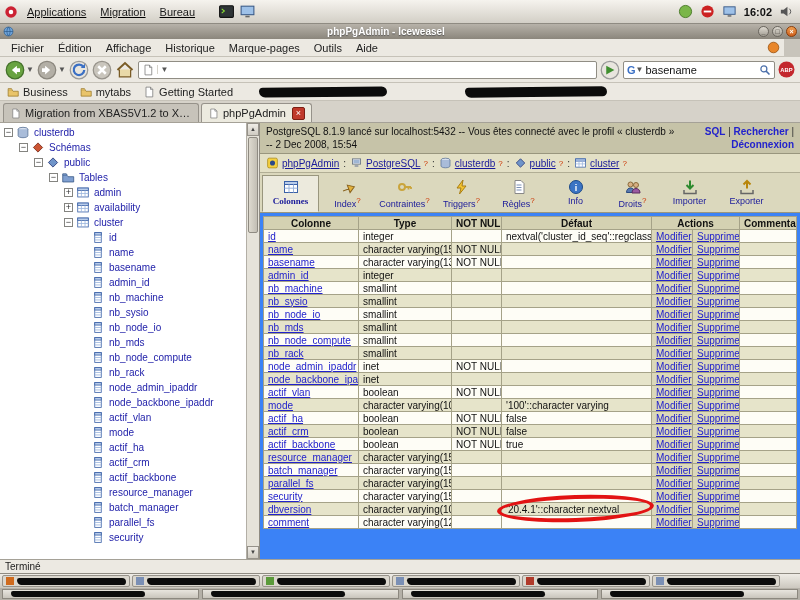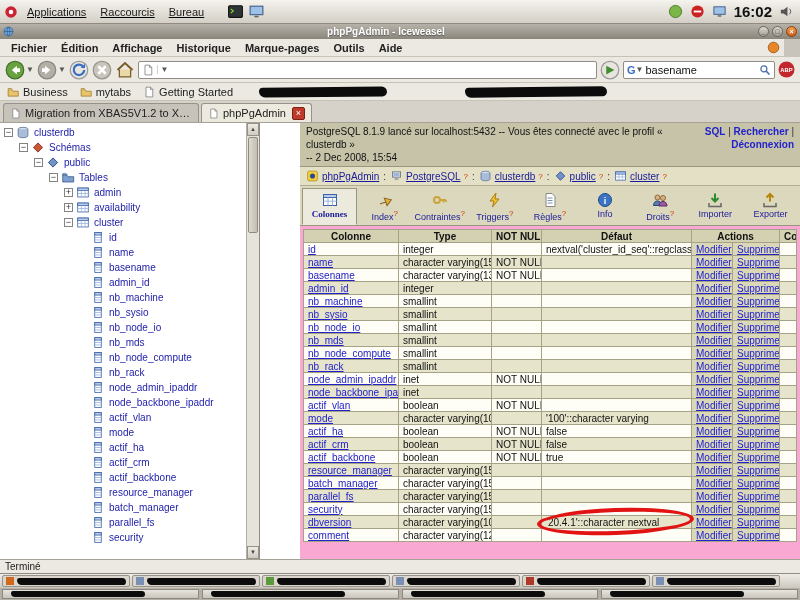--- a/index.html
+++ b/index.html
@@ -11,35 +11,35 @@
 
   
   #panel{position:absolute;top:0;left:0;right:0;height:24px;background:linear-gradient(#f5f3ee,#d3cfc6);
     border-bottom:1px solid #8f8b82;display:flex;align-items:center;gap:2px;padding:0 4px;box-sizing:border-box;}
   .panel-menus{display:flex;align-items:center;text-decoration:underline;}
   .panel-menu{font-size:11px;color:#1a1a1a;padding:3px 7px;}
   .panel-launchers{display:flex;align-items:center;gap:4px;margin-left:14px;}
   .panel-launchers .svgic{width:17px;height:17px;}
   #panel-right{margin-left:auto;display:flex;align-items:center;gap:7px;padding-right:2px;}
   #panel-right .svgic{width:15px;height:15px;}
-  .clock{font-size:15px;font-weight:bold;color:#111;}
+  .clock{font-size:11px;font-weight:bold;color:#111;}
 
   
   #titlebar{position:absolute;top:24px;left:0;right:0;height:15px;background:linear-gradient(#b7b2a9,#8b867c);
     color:#fff;font-size:10px;font-weight:bold;display:flex;align-items:center;padding:0 3px;box-sizing:border-box;}
   .tb-title{flex:1;text-align:center;text-shadow:0 1px 1px #555;white-space:nowrap;overflow:hidden;}
   .tb-icon{width:11px;height:11px;}
   .tb-btns{display:flex;gap:3px;align-items:center;}
   .tb-btn{width:11px;height:11px;border-radius:50%;background:linear-gradient(#ddd9d0,#a39e94);border:1px solid #6a665e;
     box-sizing:border-box;font-size:7px;line-height:9px;text-align:center;color:#403c36;font-weight:bold;}
   .tb-btn.close{background:linear-gradient(#f0a050,#cf5f1d);border-color:#8a3c0a;color:#fff;}
 
   
   #menubar{position:absolute;top:39px;left:0;right:16px;height:18px;background:#ece9e2;border-bottom:1px solid #c6c2b8;
-    display:flex;align-items:center;padding:0 4px;box-sizing:border-box;font-weight:bold;}
+    display:flex;align-items:center;padding:0 4px;box-sizing:border-box;}
   .menu-items{display:flex;align-items:center;}
   .menu-item{font-size:11px;color:#222;padding:1px 7px;}
   .throbber{margin-left:auto;width:13px;height:13px;}
 
   #navbar{position:absolute;top:57px;left:0;right:0;height:26px;background:#ece9e2;border-bottom:1px solid #c6c2b8;
     display:flex;align-items:center;gap:3px;padding:0 5px;box-sizing:border-box;}
   .nav-btn{width:20px;height:20px;}
   .nav-drop{font-size:8px;color:#555;margin-left:-2px;}
   .urlbar{flex:1;height:18px;background:#fff;border:1px solid #908d84;border-radius:2px;display:flex;align-items:center;
     gap:3px;padding:0 3px;font-size:11px;min-width:0;box-sizing:border-box;}
@@ -84,21 +84,21 @@
   .tlabel{color:#2222aa;margin-left:4px;text-decoration:none;}
   .tree-scroll{position:absolute;top:0;right:0;bottom:0;width:13px;background:#e6e3da;border-left:1px solid #b3afa6;box-sizing:border-box;}
   .sb-btn{height:13px;background:linear-gradient(#efece6,#cfcbc2);border:1px solid #96928a;font-size:6px;line-height:11px;
     text-align:center;color:#444;box-sizing:border-box;}
   .sb-btn.down{position:absolute;bottom:0;left:0;right:0;}
   .sb-btn.up{position:absolute;top:0;left:0;right:0;}
   .sb-thumb{position:absolute;top:14px;left:1px;right:1px;height:96px;background:linear-gradient(90deg,#dedacf,#c2beb4);
     border:1px solid #8f8b82;border-radius:2px;box-sizing:border-box;}
 
   
-  #main{flex:1;background:#f9a8d4;overflow:hidden;position:relative;font-size:10px;min-width:0;margin-left:40px;}
+  #main{flex:1;background:#3b82f6;overflow:hidden;position:relative;font-size:10px;min-width:0;}
   .pg-topbar{background:#c6c3a8;border-bottom:1px solid #99967e;display:flex;justify-content:space-between;
     padding:2px 6px;min-height:26px;box-sizing:border-box;}
   .pg-topbar-left{line-height:13px;color:#111;}
   .pg-topbar-right{text-align:right;line-height:13px;white-space:nowrap;}
   .pg-link{color:var(--link);font-weight:bold;text-decoration:none;}
   .sep{color:#333;}
 
   .pg-trail{background:#e3e0c6;border-bottom:1px solid #b1ae95;height:19px;display:flex;align-items:center;
     padding:0 6px;box-sizing:border-box;}
   .trail-item{display:inline-flex;align-items:center;gap:3px;}
@@ -150,21 +150,21 @@
 
   <div id="panel">
     <span class="svgic">
         <svg viewBox="0 0 16 16">
           <circle cx="8" cy="8" r="6.5" fill="#c23"></circle>
           <circle cx="8" cy="8" r="2.6" fill="#fff"></circle>
         </svg>
       </span>
     <div class="panel-menus">
         <span class="panel-menu">Applications</span>
-        <span class="panel-menu">Raccourcis</span>
+        <span class="panel-menu">Migration</span>
         <span class="panel-menu">Bureau</span>
       </div>
     <div class="panel-launchers">
       <span class="svgic">
           <svg viewBox="0 0 16 16">
             <rect x="1.5" y="2.5" width="13" height="11" rx="1" fill="#2e3436" stroke="#111"></rect>
             <path d="M3.5 5.5l2.5 2-2.5 2" stroke="#8ae234" fill="none"></path>
           </svg>
         </span>
       <span class="svgic">

